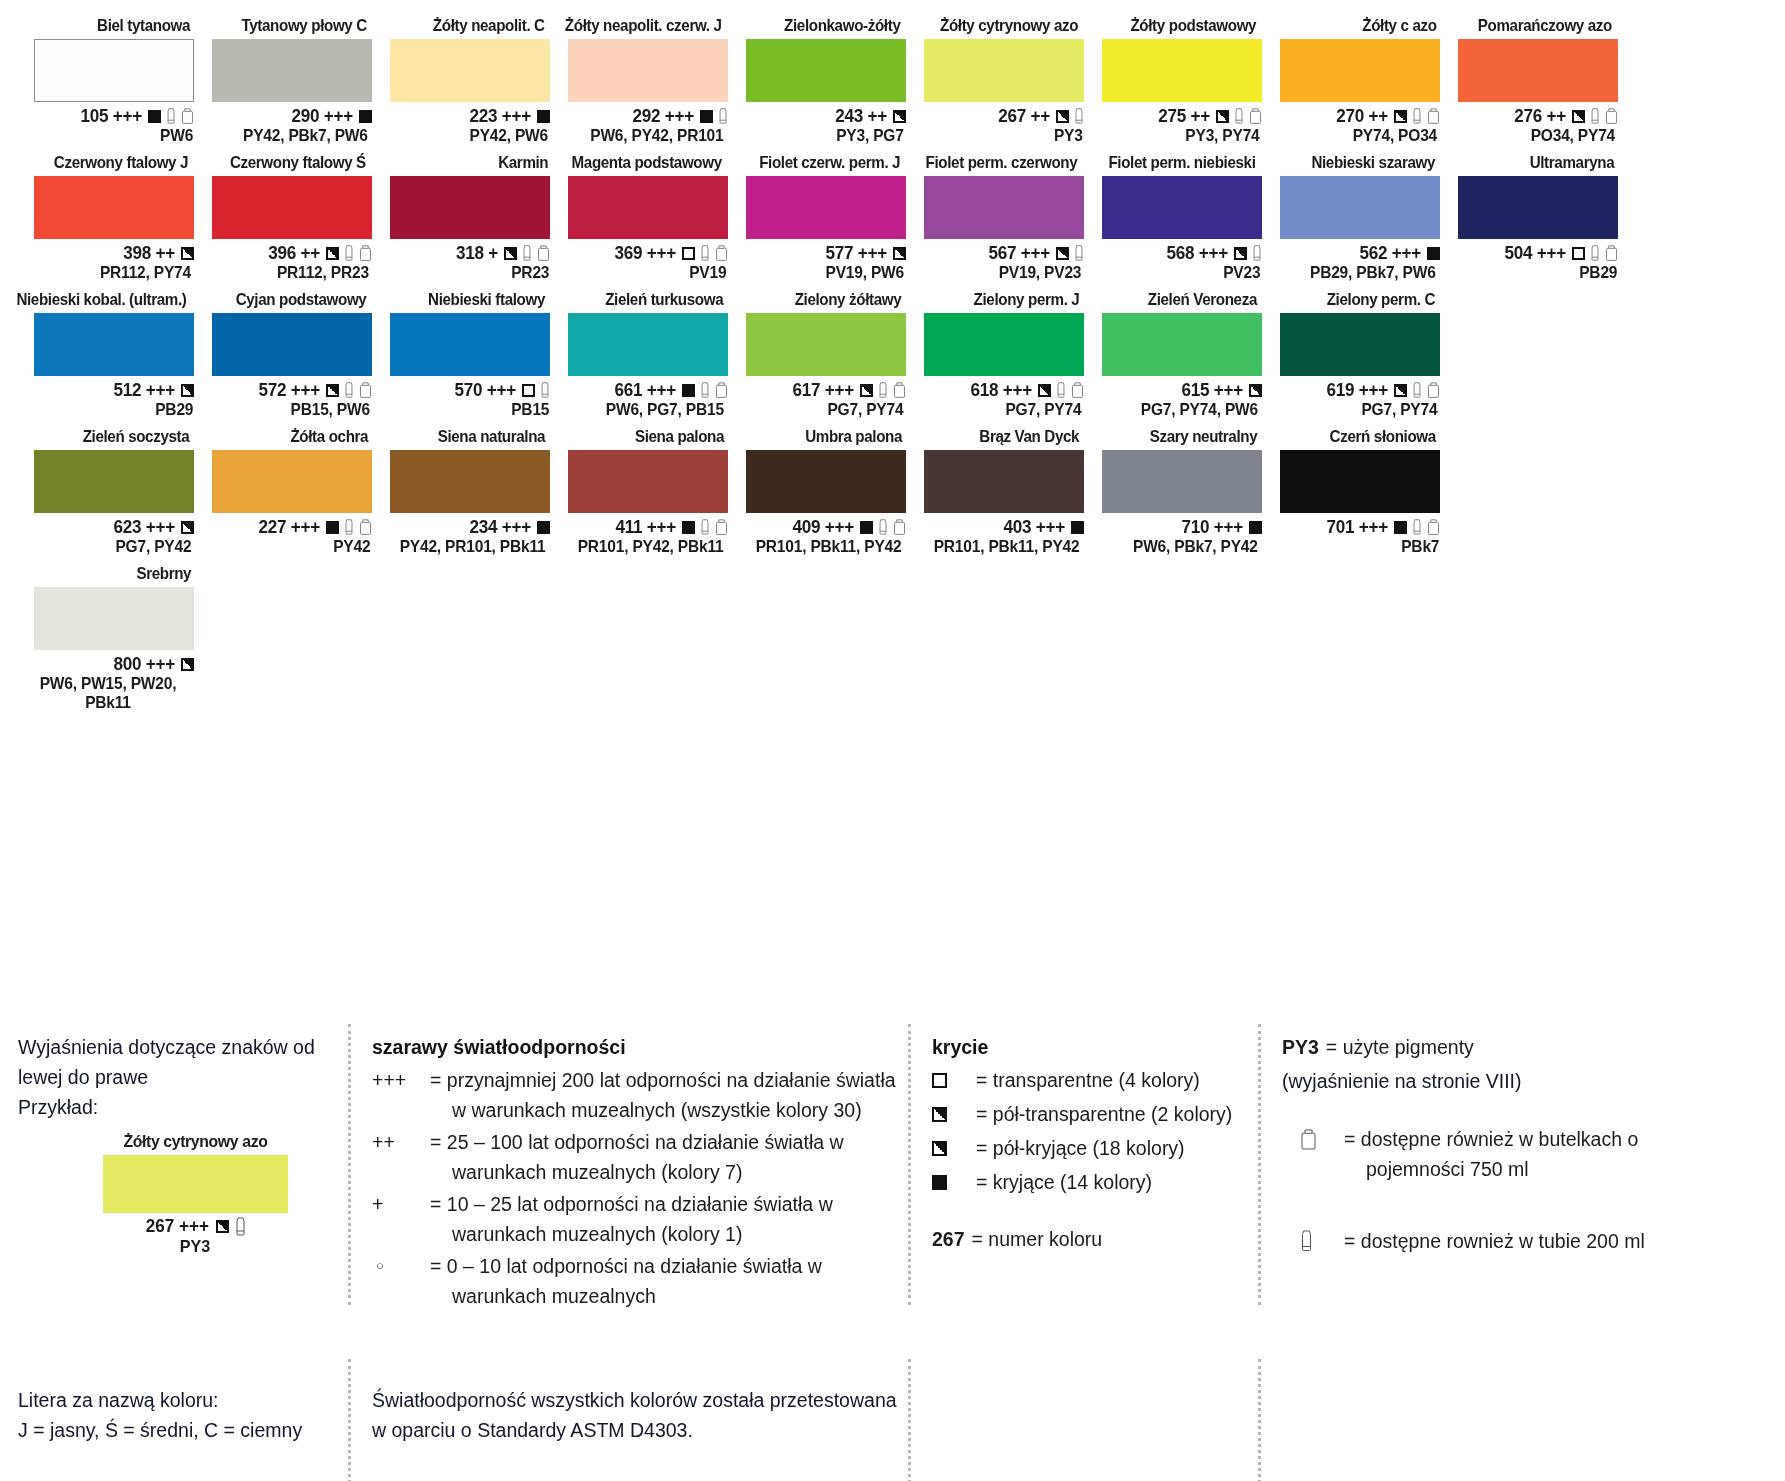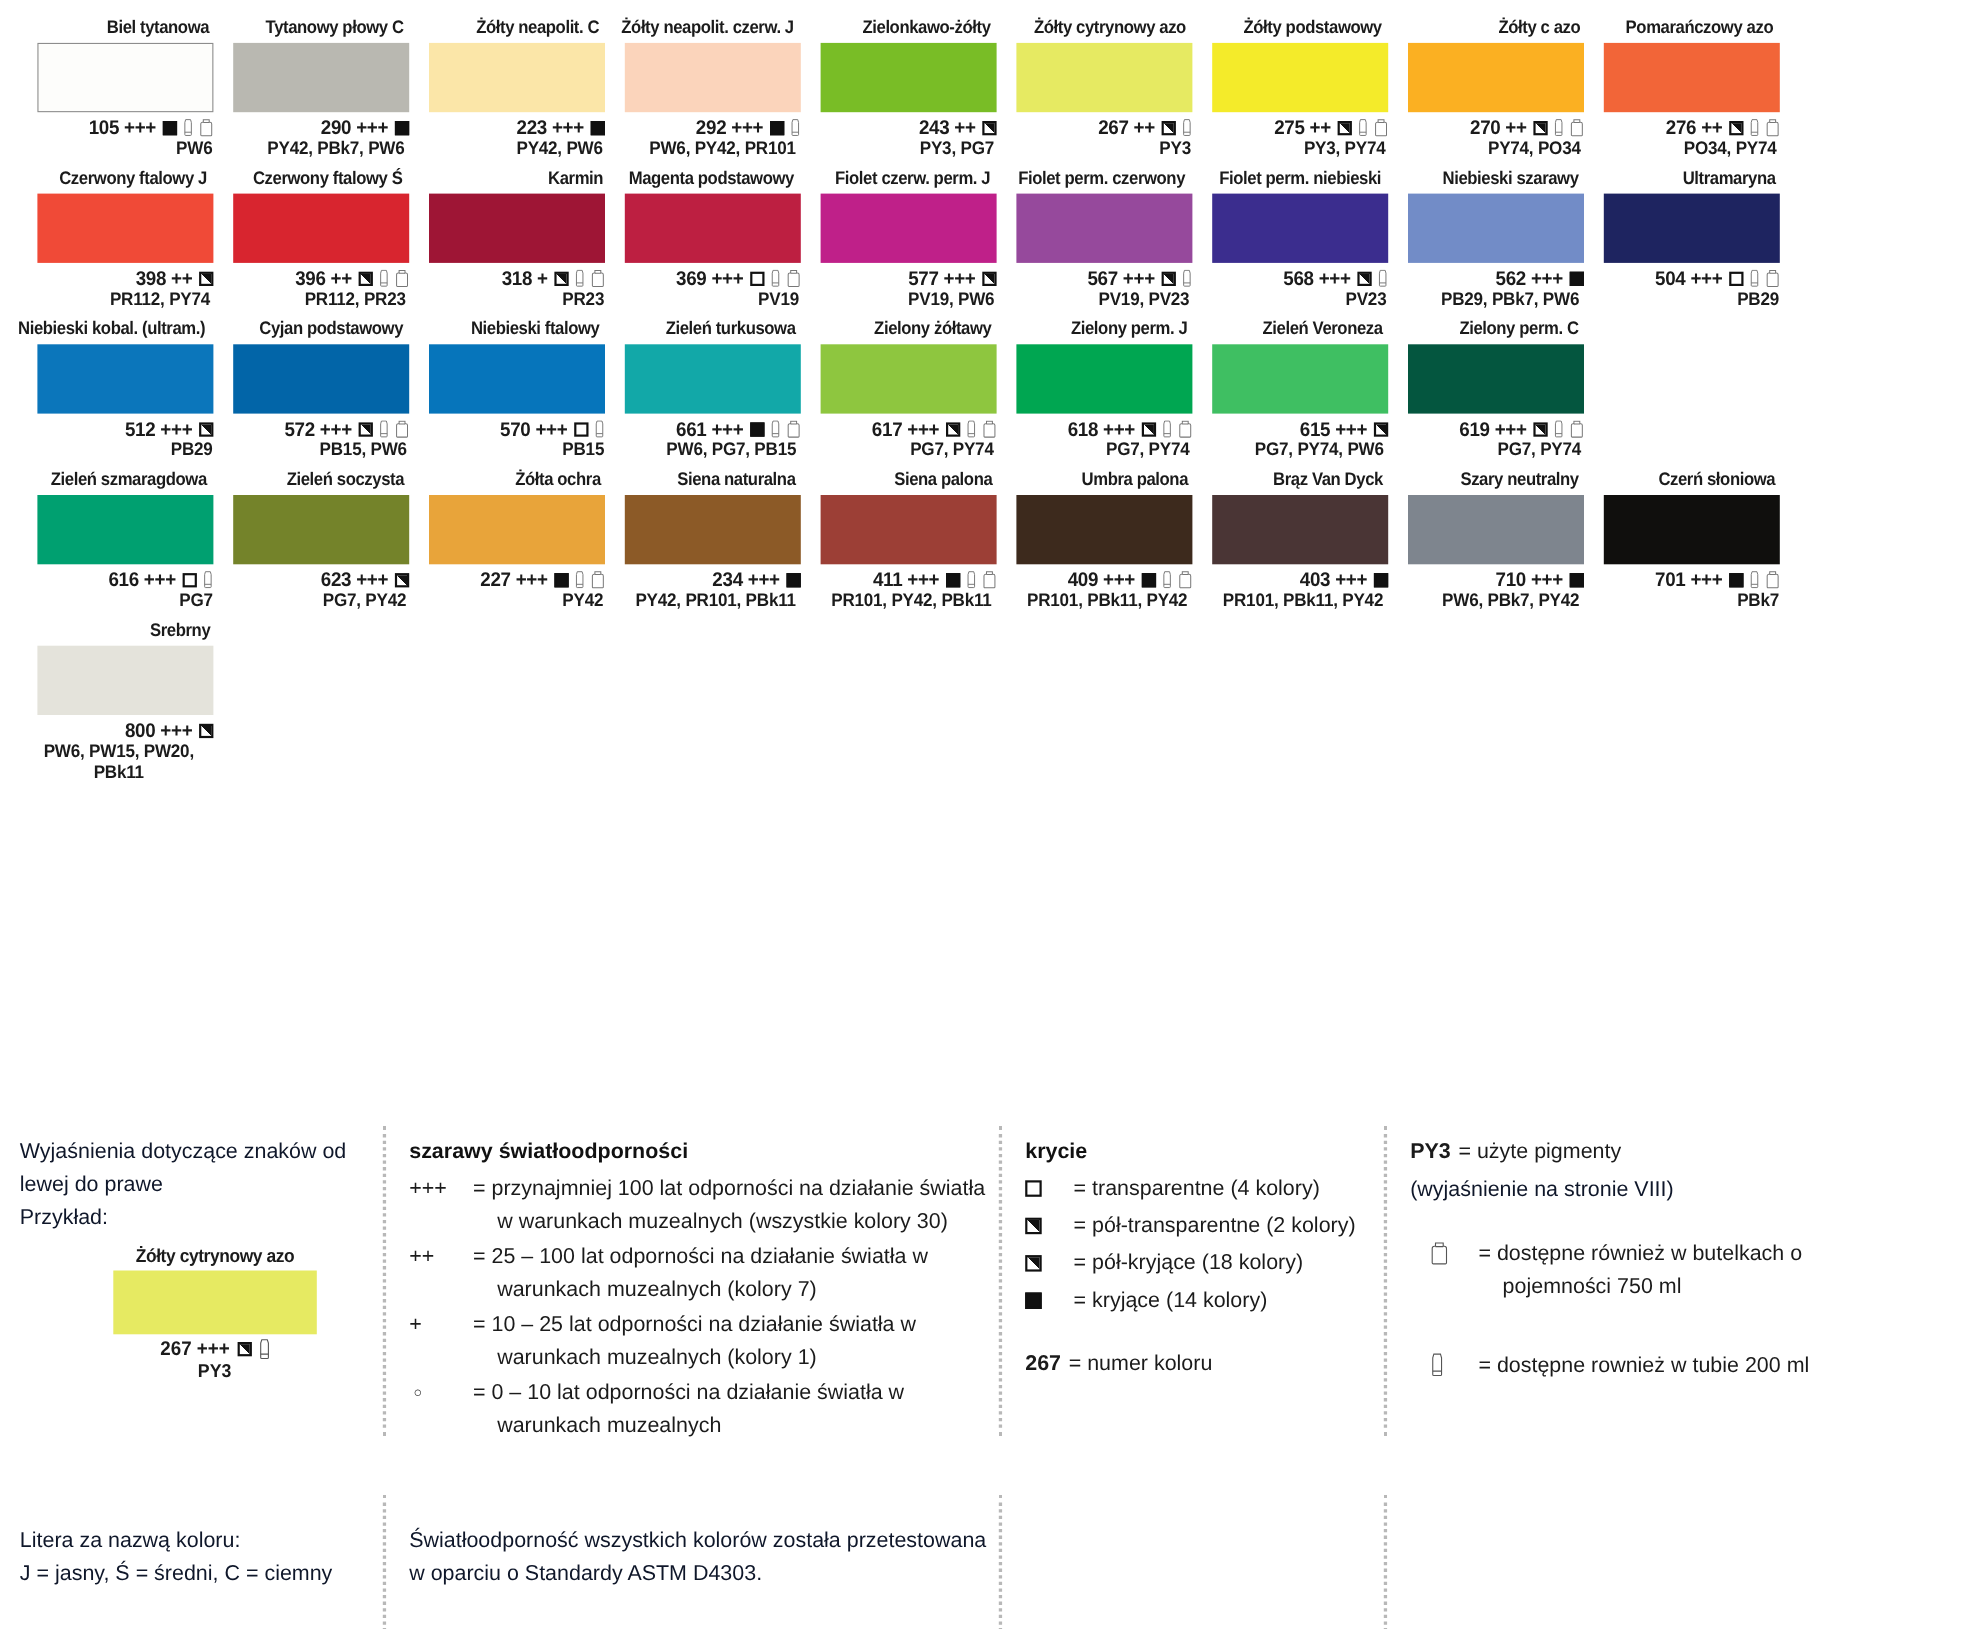--- a/index.html
+++ b/index.html
@@ -629,35 +629,20 @@
             <svg width="13" height="17" viewBox="0 0 17 22">
               <path d="M5 1 h7 v3 h1 a2 2 0 0 1 2 2 v13 a1 1 0 0 1 -1 1 h-11 a1 1 0 0 1 -1 -1 v-13 a2 2 0 0 1 2 -2 h1 z" fill="none" stroke="#777" stroke-width="1.2"></path>
               <line x1="5" y1="4.3" x2="12" y2="4.3" stroke="#777" stroke-width="1.2"></line>
             </svg>
           </span>
         </div>
         <div class="swatch-pigments">PG7, PY74</div>
       </div>
     </div>
     <div class="swatch-row">
-      <div class="swatch-cell">
-        <div class="swatch-name">Zieleń szmaragdowa</div>
-        <div class="swatch-chip" style="background: rgb(0, 160, 112);"></div>
-        <div class="swatch-meta">
-          <span class="swatch-code">616 +++</span>
-          <span class="op op-transparent"></span>
-          <span class="gl">
-            <svg width="10" height="17" viewBox="0 0 13 23">
-              <path d="M3.5 1 h6 l1 3.5 v15 a1 1 0 0 1 -1 1 h-6 a1 1 0 0 1 -1 -1 v-15 z" fill="none" stroke="#777" stroke-width="1.2"></path>
-              <line x1="2.5" y1="16.5" x2="10.5" y2="16.5" stroke="#777" stroke-width="1.2"></line>
-            </svg>
-          </span>
-        </div>
-        <div class="swatch-pigments">PG7</div>
-      </div>
       <div class="swatch-cell">
         <div class="swatch-name">Zieleń soczysta</div>
         <div class="swatch-chip" style="background: rgb(116, 131, 42);"></div>
         <div class="swatch-meta">
           <span class="swatch-code">623 +++</span>
           <span class="op op-semiopaque"></span>
         </div>
         <div class="swatch-pigments">PG7, PY42</div>
       </div>
       <div class="swatch-cell">
@@ -806,21 +791,21 @@
       </div>
       <div class="example-pig">PY3</div>
     </div>
   </div>
 
   <div class="legend-col col-b">
     <div class="lg-head">szarawy światłoodporności</div>
     <div id="lf-items">
         <div class="lg-row">
           <span class="lg-key">+++</span>
-          <span class="lg-val"><span>= przynajmniej 100 lat odporności na działanie światła</span><span class="ind">w warunkach muzealnych (wszystkie kolory 30)</span></span>
+          <span class="lg-val"><span>= przynajmniej 200 lat odporności na działanie światła</span><span class="ind">w warunkach muzealnych (wszystkie kolory 30)</span></span>
         </div>
         <div class="lg-row">
           <span class="lg-key">++</span>
           <span class="lg-val"><span>= 25 – 100 lat odporności na działanie światła w</span><span class="ind">warunkach muzealnych (kolory 7)</span></span>
         </div>
         <div class="lg-row">
           <span class="lg-key">+</span>
           <span class="lg-val"><span>= 10 – 25 lat odporności na działanie światła w</span><span class="ind">warunkach muzealnych (kolory 1)</span></span>
         </div>
         <div class="lg-row">

